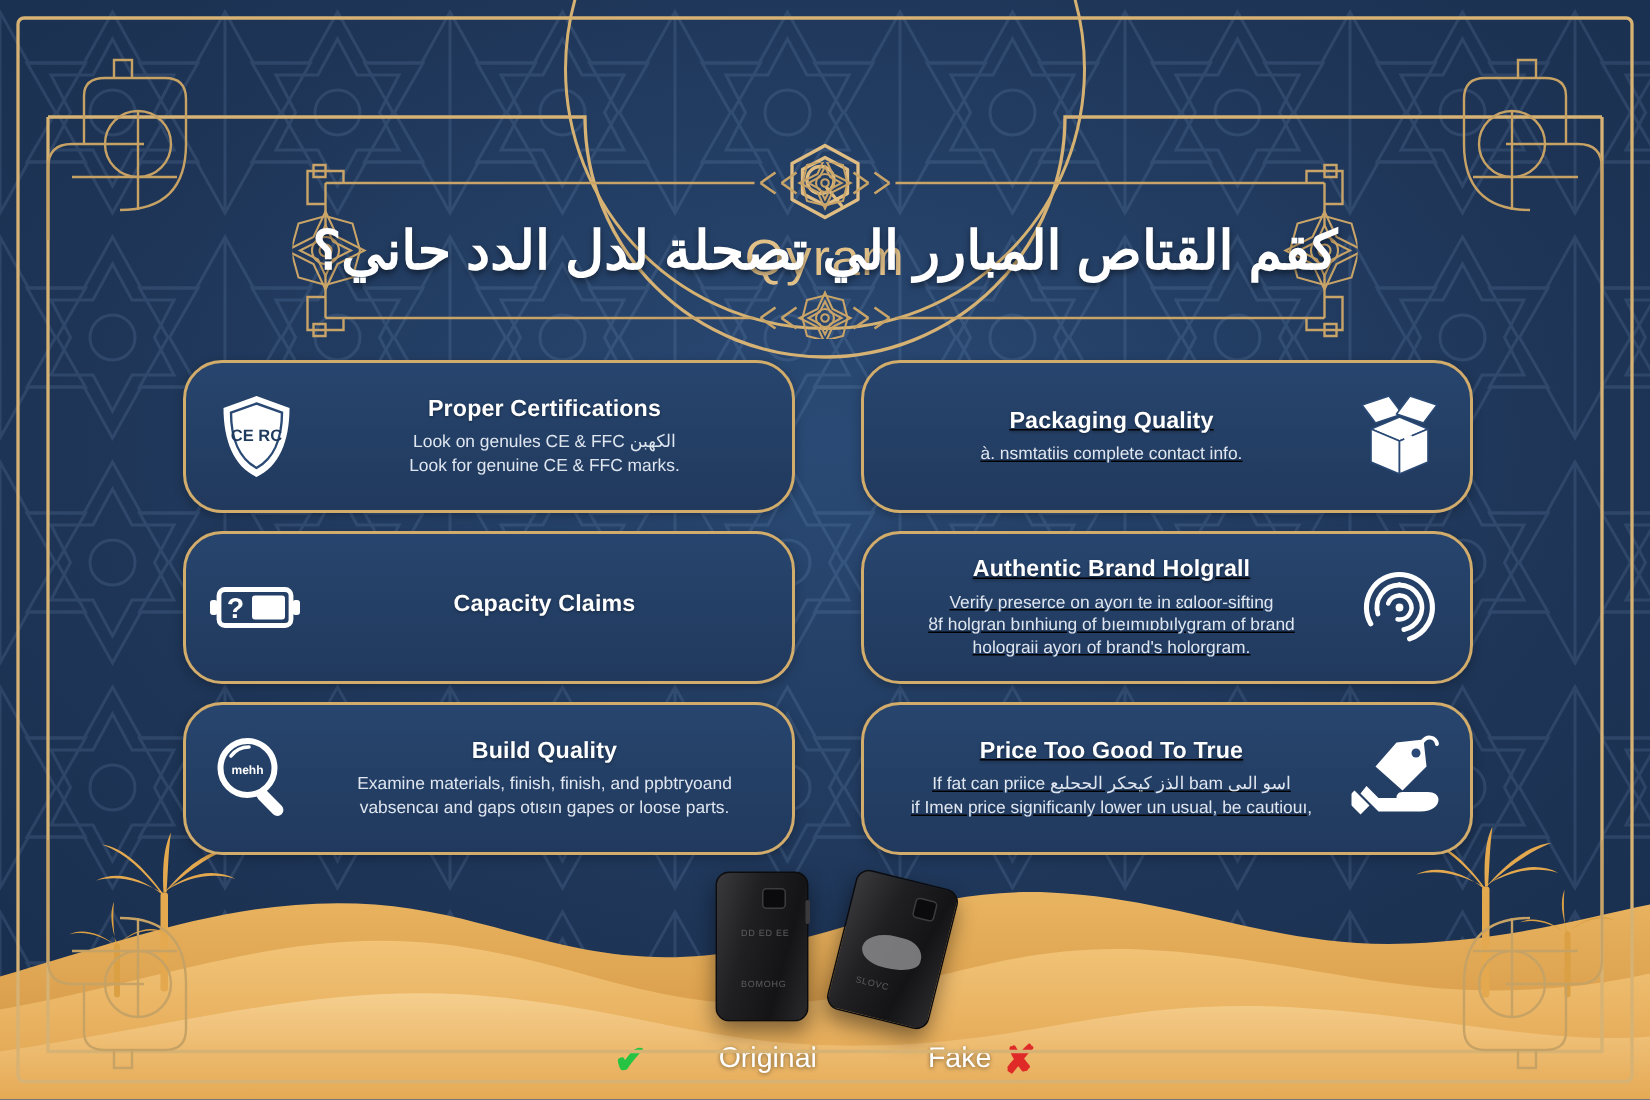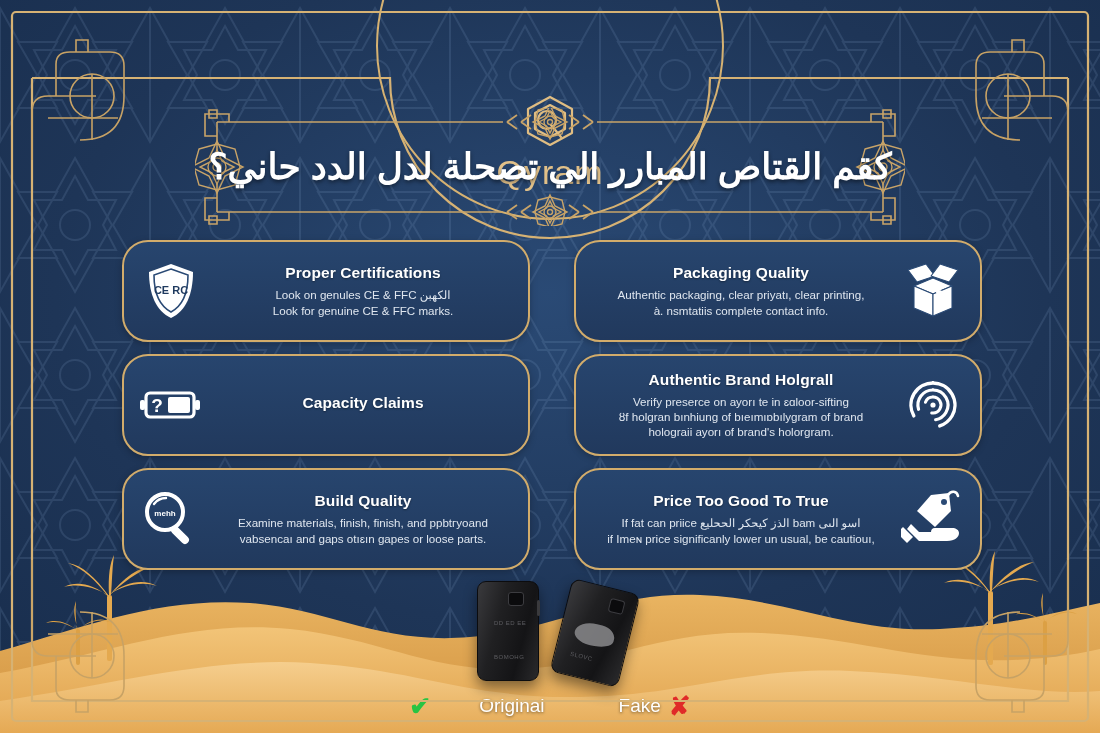--- a/index.html
+++ b/index.html
@@ -91,21 +91,21 @@
     border: 2px solid #d2ac6b;
     border-radius: 26px;
     background: linear-gradient(180deg, #27456e 0%, #21395d 100%);
     box-shadow: 0 2px 7px rgba(0,0,0,0.25);
     display: flex;
     align-items: center;
     padding: 6px 10px;
     overflow: hidden;
   }
   .card.icon-left  { flex-direction: row; }
-  .card.icon-right { flex-direction: row-reverse; }
+  .card.icon-right { flex-direction: row-reverse; text-decoration: underline; }
   .card-icon {
     flex: 0 0 74px;
     height: 66px;
     display: flex; align-items: center; justify-content: center;
   }
   .card-body {
     flex: 1 1 auto;
     text-align: center;
     padding: 0 2px;
   }
@@ -428,21 +428,20 @@
             <polygon points="50,24 50,46 31,54 31,32"></polygon>
             <polygon points="6,8 24,2 33,14 15,20"></polygon>
             <polygon points="56,8 38,2 29,14 47,20"></polygon>
           </g>
           <ellipse cx="37" cy="30" rx="3" ry="2" fill="#ffffff"></ellipse>
         </svg>
       </div>
       <div class="card-body">
         <div class="card-title">Packaging Quality</div>
         <div class="card-desc">
-          <span class="ln">Authentic packaging, clear priyatı, clear printing,</span>
           <span class="ln">à. nsmtatiis complete contact info.</span>
         </div>
       </div>
     </div>
 
     <div class="card icon-left">
       <div class="card-icon">
         <svg width="66" height="40" viewBox="0 0 66 40">
           <rect x="8" y="8" width="48" height="24" rx="4" fill="none" stroke="#ffffff" stroke-width="3.2"></rect>
           <rect x="2" y="15" width="5" height="10" rx="2" fill="#ffffff"></rect>

